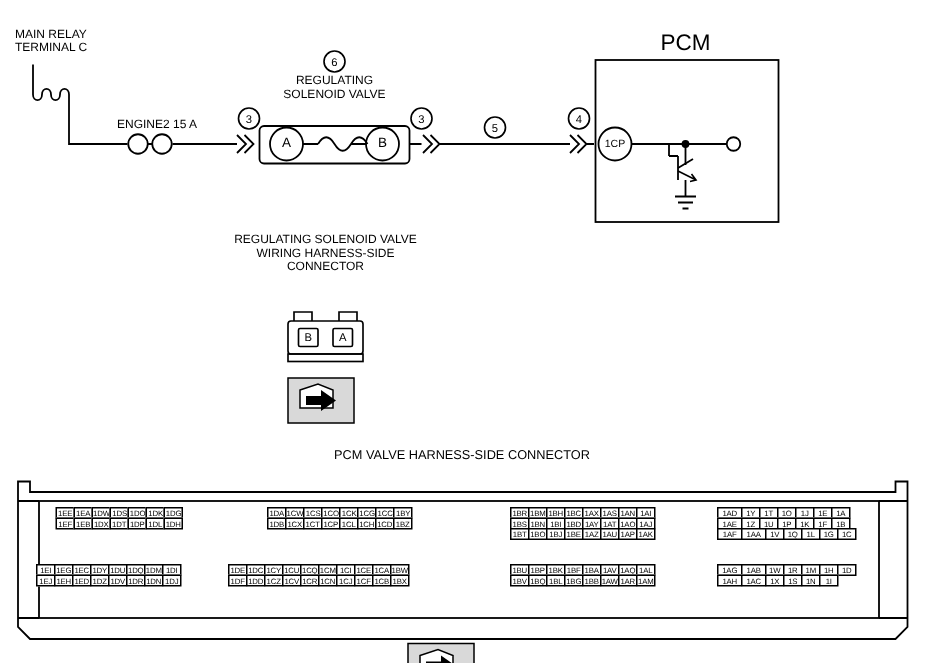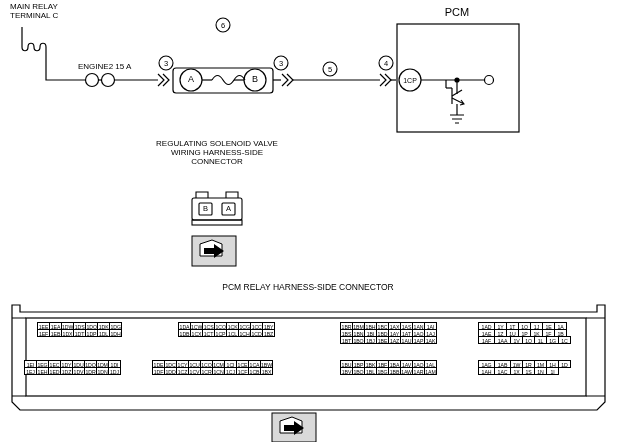--- a/index.html
+++ b/index.html
@@ -4,21 +4,21 @@
 <style>
   html,body{margin:0;padding:0;}
   body{
     width:617px;height:442px;
     background:#ffffff;
     font-family:"Liberation Sans", sans-serif;
     color:#000000;
     position:relative;
     overflow:hidden;
   }
-  .root{position:absolute;left:0;top:0;width:617px;height:388px;}
+  .root{position:absolute;left:0;top:16px;width:617px;height:388px;}
   svg.layer{position:absolute;left:0;top:0;width:617px;height:442px;}
   .lbl{position:absolute;font-size:8px;line-height:9px;white-space:pre;text-align:center;}
   .lbl.left{text-align:left;}
   .pinrow{position:absolute;display:flex;}
   .pin{
     border:1px solid #000;
     font-size:5.2px;
     line-height:8px;
     height:8px;
     min-width:13px;
@@ -111,38 +111,40 @@
     <g>
       <rect x="272" y="413" width="44" height="29" fill="#d9d9d9" stroke="#000" stroke-width="1"></rect>
       <path d="M280 421 L292 417 L302 421 L302 433 L280 433 Z" fill="#fff" stroke="#000" stroke-width="1"></path>
       <path d="M284 425 L294 425 L294 421 L304 428 L294 435 L294 431 L284 431 Z" fill="#000"></path>
     </g>
   </svg>
 
   <div class="lbl left" style="left:10px;top:2px;">MAIN RELAY
 TERMINAL C</div>
   <div class="lbl left" style="left:61px;top:62px;margin-left:17px;">ENGINE2 15 A</div>
+  <div class="lbl" style="left:173px;top:33px;width:100px;">REGULATING
+SOLENOID VALVE</div>
   <div class="lbl" style="left:184px;top:75px;width:14px;font-size:9px;">A</div>
   <div class="lbl" style="left:248px;top:75px;width:14px;font-size:9px;">B</div>
-  <div class="lbl" style="left:432px;top:8px;width:50px;font-size:11px;">PCM</div>
+  <div class="lbl" style="left:432px;top:8px;width:50px;font-size:15px;">PCM</div>
   <div class="lbl" style="left:399px;top:76px;width:22px;font-size:7px;">1CP</div>
 
   <div class="lbl" style="left:216px;top:21px;width:14px;font-size:7.5px;">6</div>
   <div class="lbl" style="left:159px;top:59px;width:14px;font-size:7.5px;">3</div>
   <div class="lbl" style="left:274px;top:59px;width:14px;font-size:7.5px;">3</div>
   <div class="lbl" style="left:323px;top:65px;width:14px;font-size:7.5px;">5</div>
   <div class="lbl" style="left:379px;top:59px;width:14px;font-size:7.5px;">4</div>
 
   <div class="lbl" style="left:140px;top:139px;width:154px;">REGULATING SOLENOID VALVE
 WIRING HARNESS-SIDE
 CONNECTOR</div>
   <div class="lbl" style="left:199px;top:204px;width:13px;font-size:7.5px;">B</div>
   <div class="lbl" style="left:222px;top:204px;width:13px;font-size:7.5px;">A</div>
 
-  <div class="lbl" style="left:158px;top:283px;width:300px;font-size:8.5px;">PCM RELAY HARNESS-SIDE CONNECTOR</div>
+  <div class="lbl" style="left:158px;top:283px;width:300px;font-size:8.5px;">PCM VALVE HARNESS-SIDE CONNECTOR</div>
 
   <div class="pinrow" style="left:37px;top:322px;">
     <div class="pin">1EE</div>
     <div class="pin">1EA</div>
     <div class="pin">1DW</div>
     <div class="pin">1DS</div>
     <div class="pin">1DO</div>
     <div class="pin">1DK</div>
     <div class="pin">1DG</div>
   </div>

